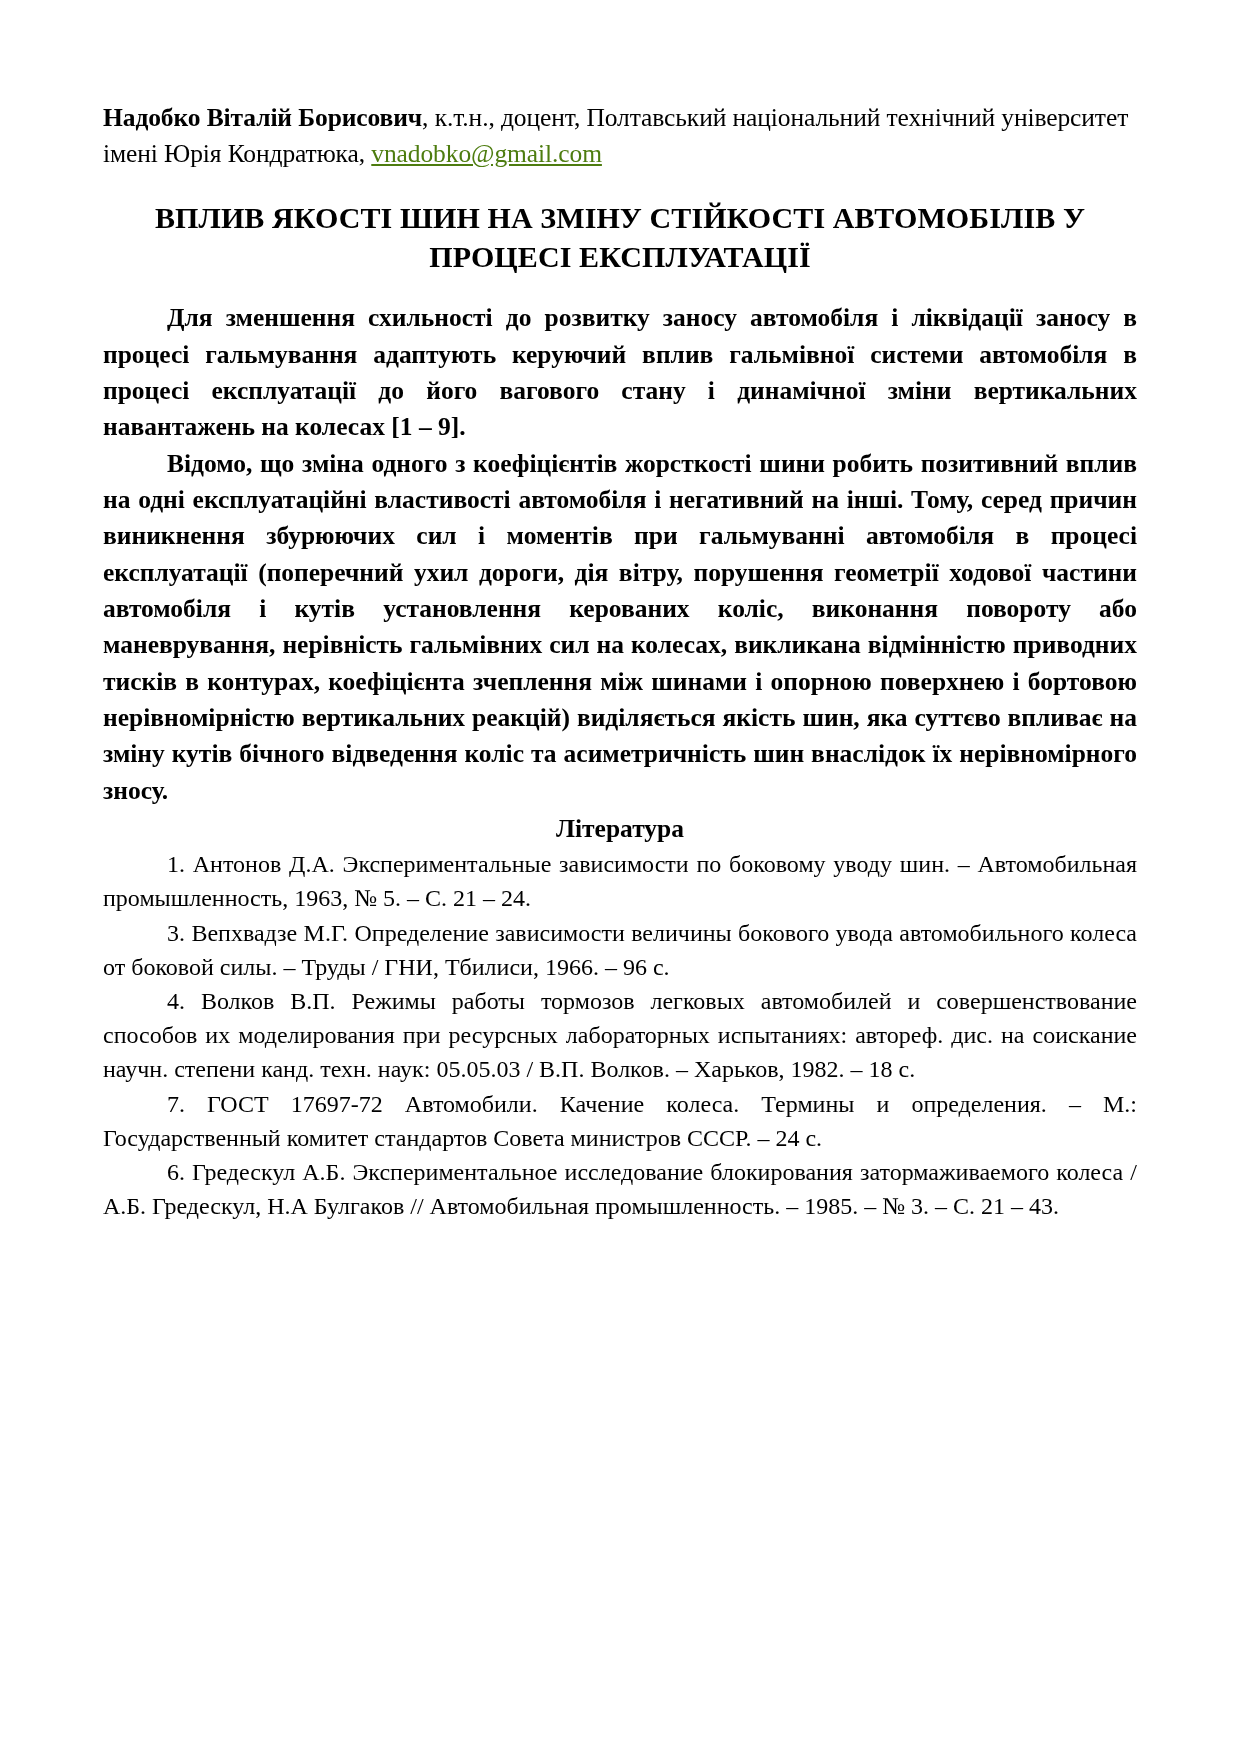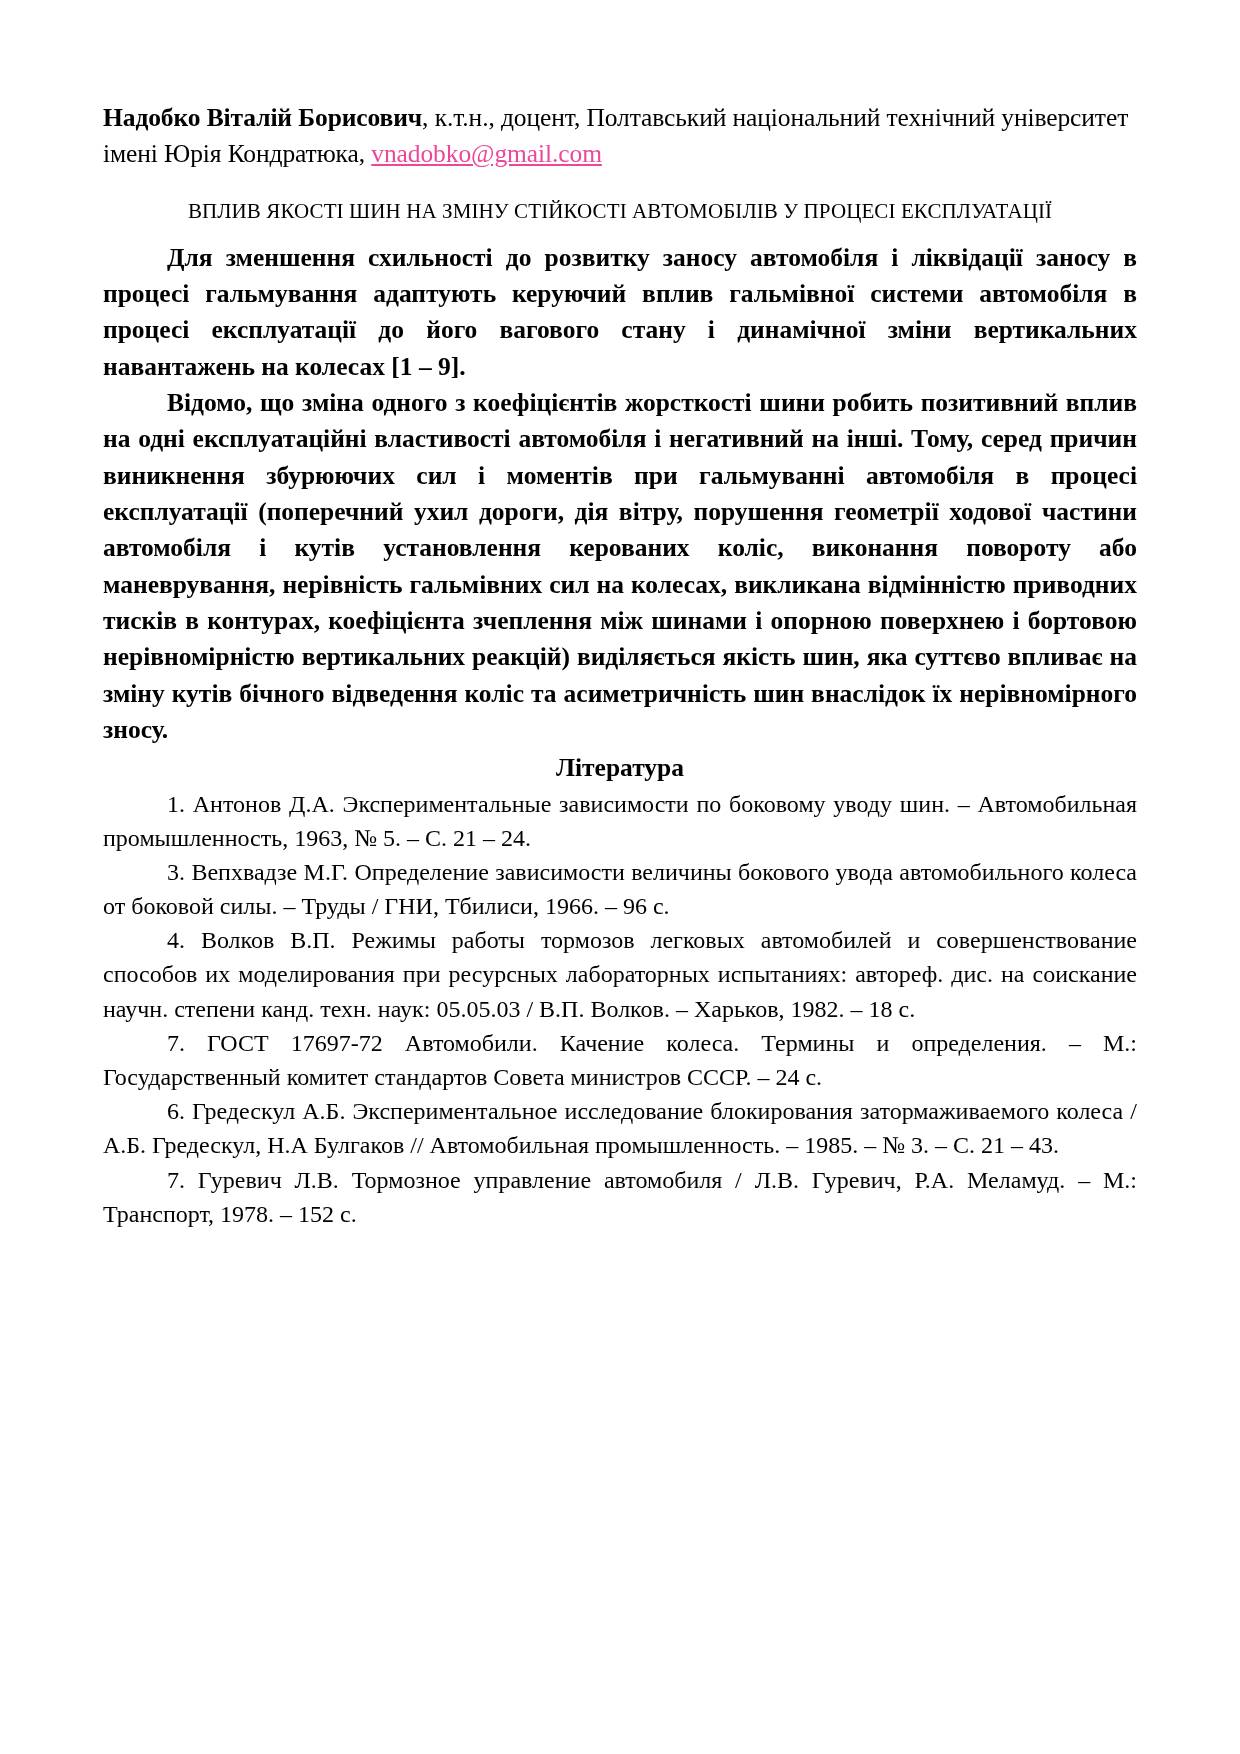--- a/index.html
+++ b/index.html
@@ -26,30 +26,30 @@
     font-size: 25.5px;
     line-height: 1.42;
     text-align: left;
     margin: 0 0 8px 0;
     letter-spacing: -0.1px;
   }
   .byline .author {
     font-weight: bold;
   }
   .byline .email {
-    color: #ec4899;
+    color: #4d7c0f;
     text-decoration: underline;
   }
   .doc-title {
-    font-size: 21px;
-    font-weight: normal;
+    font-size: 30px;
+    font-weight: bold;
     text-align: center;
     text-transform: uppercase;
     line-height: 1.30;
-    margin: 26px 0 14px 0;
+    margin: 26px 0 24px 0;
     padding: 0 8px;
     letter-spacing: 0.1px;
   }
   .body-par {
     font-size: 25.5px;
     line-height: 1.425;
     text-align: justify;
     text-justify: inter-word;
     text-indent: 64px;
     margin: 0;
@@ -93,16 +93,15 @@
   <p class="body-par">Відомо, що зміна одного з коефіцієнтів жорсткості шини робить позитивний вплив на одні експлуатаційні властивості автомобіля і негативний на інші. Тому, серед причин виникнення збурюючих сил і моментів при гальмуванні автомобіля в процесі експлуатації (поперечний ухил дороги, дія вітру, порушення геометрії ходової частини автомобіля і кутів установлення керованих коліс, виконання повороту або маневрування, нерівність гальмівних сил на колесах, викликана відмінністю приводних тисків в контурах, коефіцієнта зчеплення між шинами і опорною поверхнею і бортовою нерівномірністю вертикальних реакцій) виділяється якість шин, яка суттєво впливає на зміну кутів бічного відведення коліс та асиметричність шин внаслідок їх нерівномірного зносу.</p>
 
   <h2 class="section-head">Література</h2>
 
   <ul class="ref-list">
     <li class="ref-item">1. Антонов Д.А. Экспериментальные зависимости по боковому уводу шин. – Автомобильная промышленность, 1963, № 5. – С. 21 – 24.</li>
     <li class="ref-item">3. Вепхвадзе М.Г. Определение зависимости величины бокового увода автомобильного колеса от боковой силы. – Труды / ГНИ, Тбилиси, 1966. – 96 с.</li>
     <li class="ref-item">4. Волков В.П. Режимы работы тормозов легковых автомобилей и совершенствование способов их моделирования при ресурсных лабораторных испытаниях: автореф. дис. на соискание научн. степени канд. техн. наук: 05.05.03 / В.П. Волков. – Харьков, 1982. – 18 с.</li>
     <li class="ref-item">7. ГОСТ 17697-72 Автомобили. Качение колеса. Термины и определения. – М.: Государственный комитет стандартов Совета министров СССР. – 24 с.</li>
     <li class="ref-item">6. Гредескул А.Б. Экспериментальное исследование блокирования затормаживаемого колеса / А.Б. Гредескул, Н.А Булгаков // Автомобильная промышленность. – 1985. – № 3. – С. 21 – 43.</li>
-    <li class="ref-item">7. Гуревич Л.В. Тормозное управление автомобиля / Л.В. Гуревич, Р.А. Меламуд. – М.: Транспорт, 1978. – 152 с.</li>
   </ul>
 
 </div>
 
 </body></html>

